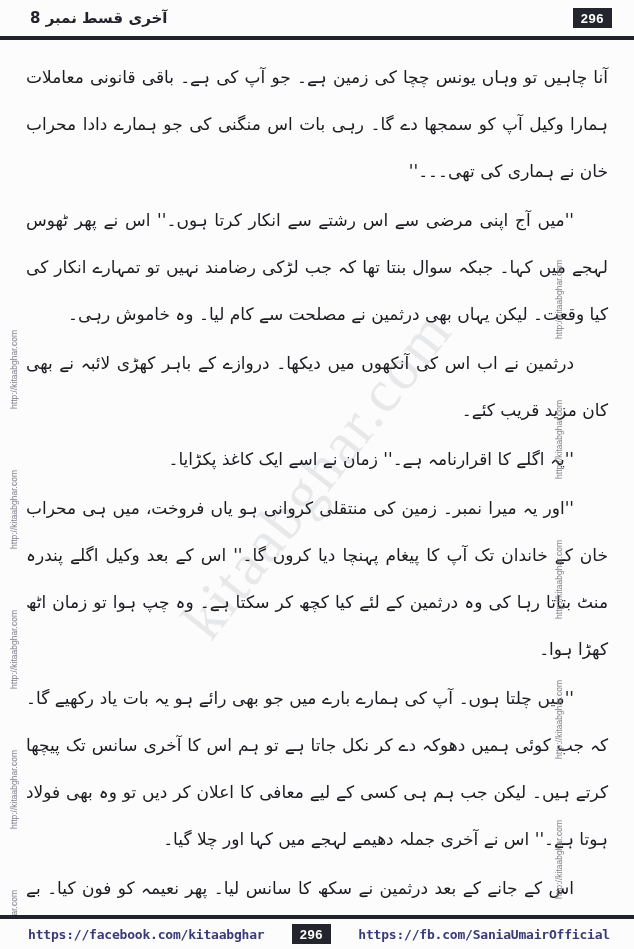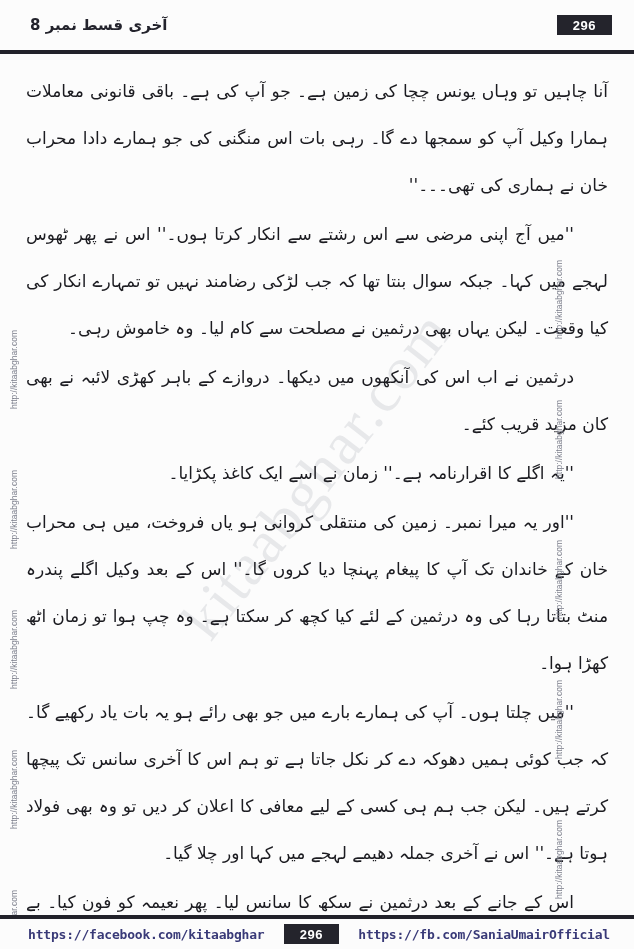--- a/index.html
+++ b/index.html
@@ -41,21 +41,21 @@
     pointer-events: none;
     z-index: 4;
   }
   .wm-left  { left: 9px;  transform: rotate(-90deg) translate(-100%, 0); }
   .wm-right { right: 1px; transform: rotate(-90deg) translate(-100%, 0); }
 
   
   .header {
     position: relative;
     z-index: 5;
-    height: 50px;
+    height: 36px;
     display: flex;
     align-items: center;
     justify-content: space-between;
     padding: 0 22px 0 30px;
     box-sizing: border-box;
   }
   .header-episode {
     font-family: "DejaVu Sans", sans-serif;
     font-size: 15px;
     font-weight: 700;
@@ -70,21 +70,21 @@
     color: #2b2f6e;
     direction: rtl;
     white-space: nowrap;
   }
   .page-badge {
     background: #24242c;
     color: #ffffff;
     font-family: "Liberation Sans", sans-serif;
     font-size: 13px;
     font-weight: 700;
-    padding: 4px 16px 3px;
+    padding: 4px 8px 3px;
     line-height: 1;
     letter-spacing: 0.5px;
   }
   .rule {
     position: relative;
     z-index: 5;
     height: 4px;
     background: #22222a;
     margin: 0 0 0 0;
   }

